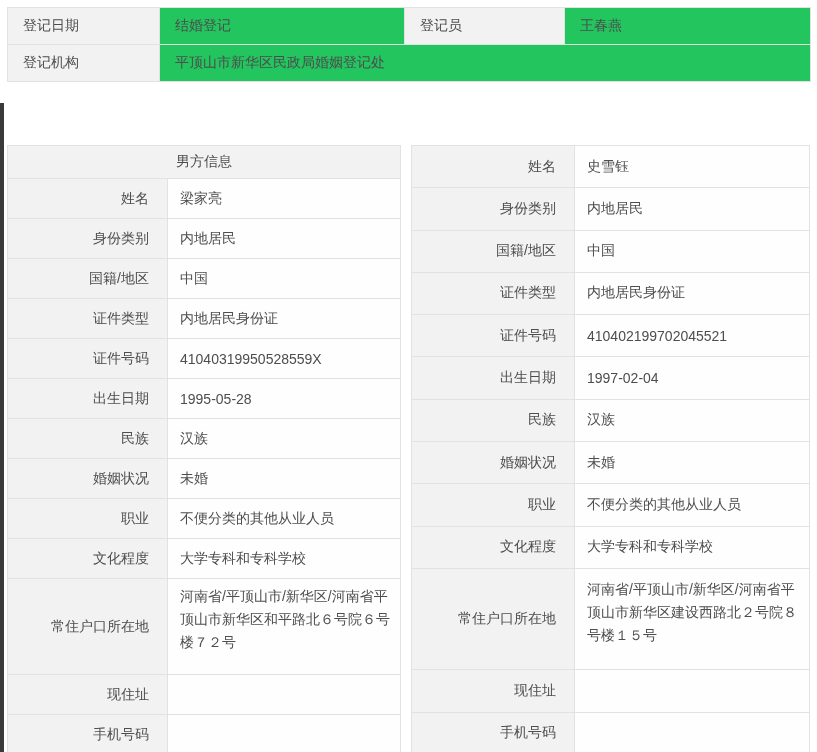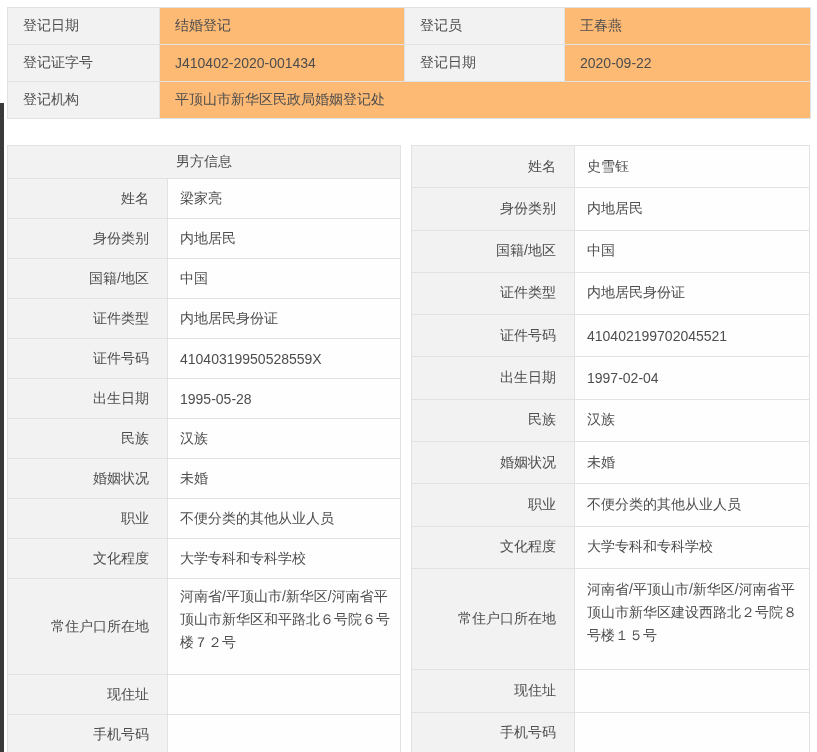--- a/index.html
+++ b/index.html
@@ -24,21 +24,21 @@
     font-weight: normal;
     overflow: hidden;
   }
   
   .summary {
     position: absolute; left: 7px; top: 7px;
     width: 803px;
   }
   .summary td { height: 37px; padding: 0 10px 0 15px; }
   .summary td.lbl { background: #f2f2f2; }
-  .summary td.val { background: #fdba74; }
+  .summary td.val { background: #22c55e; }
   
   .persons {
     position: absolute; left: 7px; top: 145px;
     width: 803px;
     display: flex;
     justify-content: space-between;
   }
   .person { width: 393px; border-radius: 27px; }
   .person.right { width: 398px; }
   .person th {
@@ -79,26 +79,20 @@
       <col style="width:246px">
     </colgroup>
   <tbody>
       <tr>
     <td class="lbl">登记日期</td>
     <td class="val">结婚登记</td>
     <td class="lbl">登记员</td>
     <td class="val">王春燕</td>
   </tr>
   <tr>
-    <td class="lbl">登记证字号</td>
-    <td class="val">J410402-2020-001434</td>
-    <td class="lbl">登记日期</td>
-    <td class="val">2020-09-22</td>
-  </tr>
-  <tr>
     <td class="lbl">登记机构</td>
     <td class="val" colspan="3">平顶山市新华区民政局婚姻登记处</td>
   </tr>
 </tbody>
   </table>
 
 <div class="persons">
 
   <table class="person">
     <colgroup>

